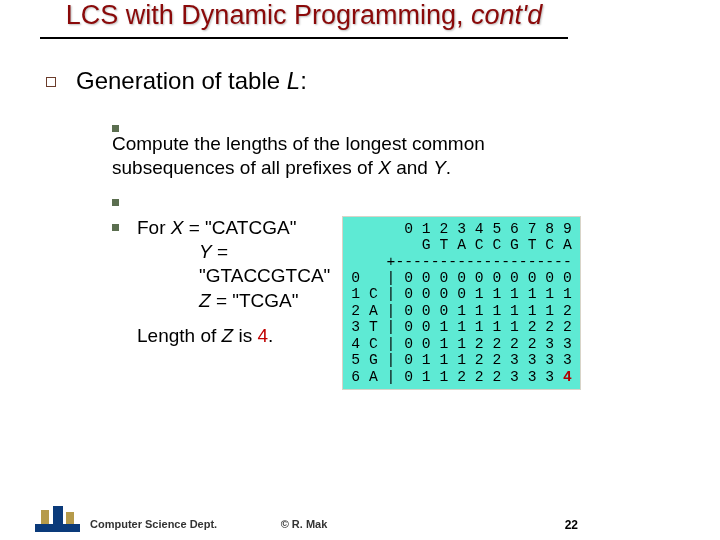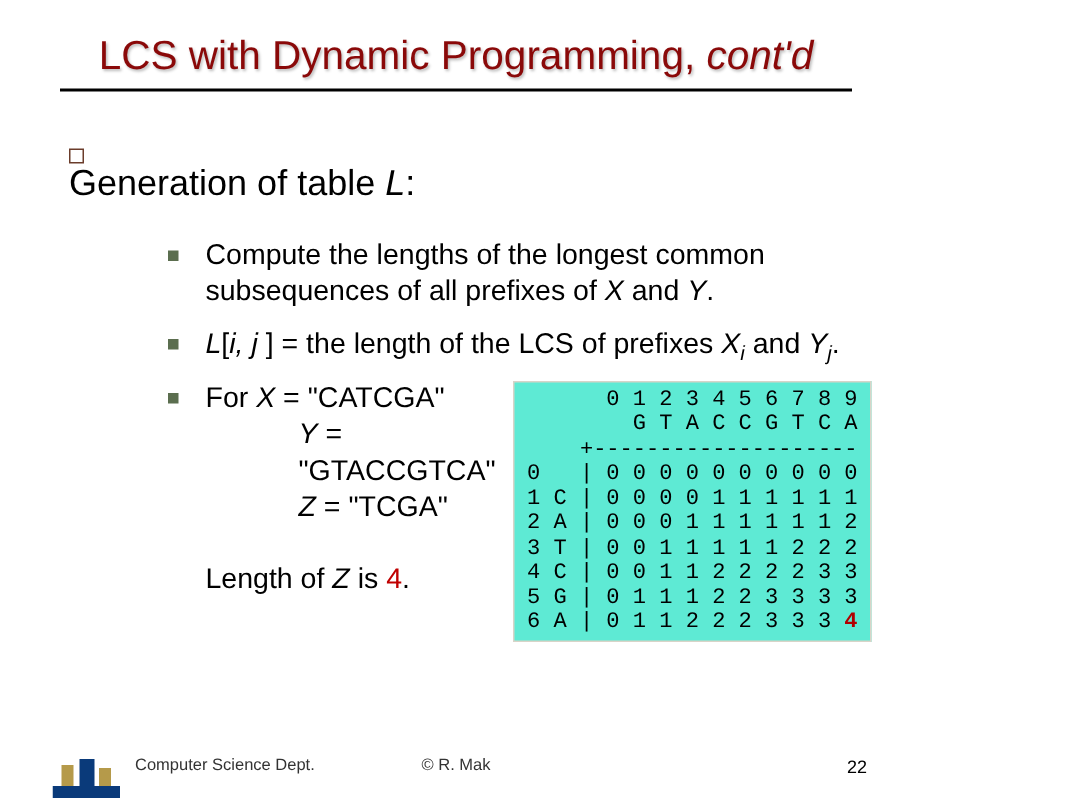--- a/index.html
+++ b/index.html
@@ -10,95 +10,97 @@
     height: 540px;
     background: #fff;
     font-family: Arial, Helvetica, sans-serif;
     color: #000;
     position: relative;
     overflow: hidden;
   }
   .slide {
     width: 608px;
     height: 540px;
-    padding: 22px 40px 0 40px;
+    padding: 0 40px 0 40px;
     position: relative;
   }
   .title {
     font-size: 27px;
     color: #8a0909;
     text-align: center;
     text-shadow: 1px 1px 2px #bbb;
     padding-bottom: 6px;
     border-bottom: 2px solid #000;
     margin-bottom: 28px;
   }
   .title .ital { font-style: italic; }
   .lvl1 {
     display: flex;
     align-items: flex-start;
     font-size: 24px;
     margin-left: 6px;
     margin-bottom: 22px;
-    flex-direction: column;
   }
   .sq-open {
     width: 10px; height: 10px;
     border: 1px solid #6b3c2b;
     background: #fff;
     margin-top: 10px;
     margin-right: 20px;
     flex: 0 0 auto;
   }
   .ital { font-style: italic; }
   .lvl2-wrap { margin-left: 72px; }
   .lvl2 {
     display: flex;
     align-items: flex-start;
     font-size: 19px;
     line-height: 1.28;
     margin-bottom: 10px;
+    flex-direction: column;
   }
   .sq-fill {
     width: 7px; height: 7px;
     background: #5b6e4f;
     margin-top: 8px;
     margin-right: 18px;
     flex: 0 0 auto;
   }
   .sub { font-size: 0.72em; vertical-align: sub; font-style: italic; }
   .row4 {
     display: flex;
     align-items: flex-start;
     margin-top: 10px;
   }
   .example-block {
     font-size: 19px;
     line-height: 1.28;
   }
   .indent { padding-left: 62px; }
-  .len-line { margin-top: 24px; }
+  .len-line { margin-top: 11px; }
   .red { color: #c00000; }
   pre.table {
     font-family: "Courier New", monospace;
     font-size: 14.7px;
     line-height: 1.12;
     background: #5eead4;
     border: 1px solid #d8d4c8;
     padding: 4px 8px 4px 8px;
     margin: 0 0 0 12px;
     white-space: pre;
   }
   .footer {
     position: absolute;
     left: 0; right: 0; bottom: 8px;
     display: flex;
+    align-items: flex-end;
     font-size: 11px;
     color: #333;
     padding: 0 30px 0 35px;
+    font-weight: bold;
   }
   .logo {
     width: 45px; height: 28px;
     margin-right: 10px;
     position: relative;
   }
   .logo svg { display: block; }
   .foot-left { line-height: 1.25; }
   .foot-center {
     position: absolute;
@@ -134,23 +136,20 @@
 
     <div class="lvl2">
       <span class="sq-fill"></span>
       <span>
         <span>Compute the lengths of the longest common subsequences of all prefixes of </span><span class="ital">X</span><span> and </span><span class="ital">Y</span><span>.</span>
       </span>
     </div>
 
     <div class="lvl2">
       <span class="sq-fill"></span>
-      <span>
-        <span class="ital">L</span><span>[</span><span class="ital">i, j </span><span>] = the length of the LCS of prefixes </span><span class="ital">X</span><span class="sub">i</span><span> and </span><span class="ital">Y</span><span class="sub">j</span><span>.</span>
-      </span>
     </div>
 
 
     <div class="row4">
       <div style="display:flex; align-items:flex-start;">
         <span class="sq-fill" style="margin-top:8px;"></span>
         <div class="example-block">
           <div>
             <span>For </span><span class="ital">X</span><span> = "CATCGA"</span>
           </div>

